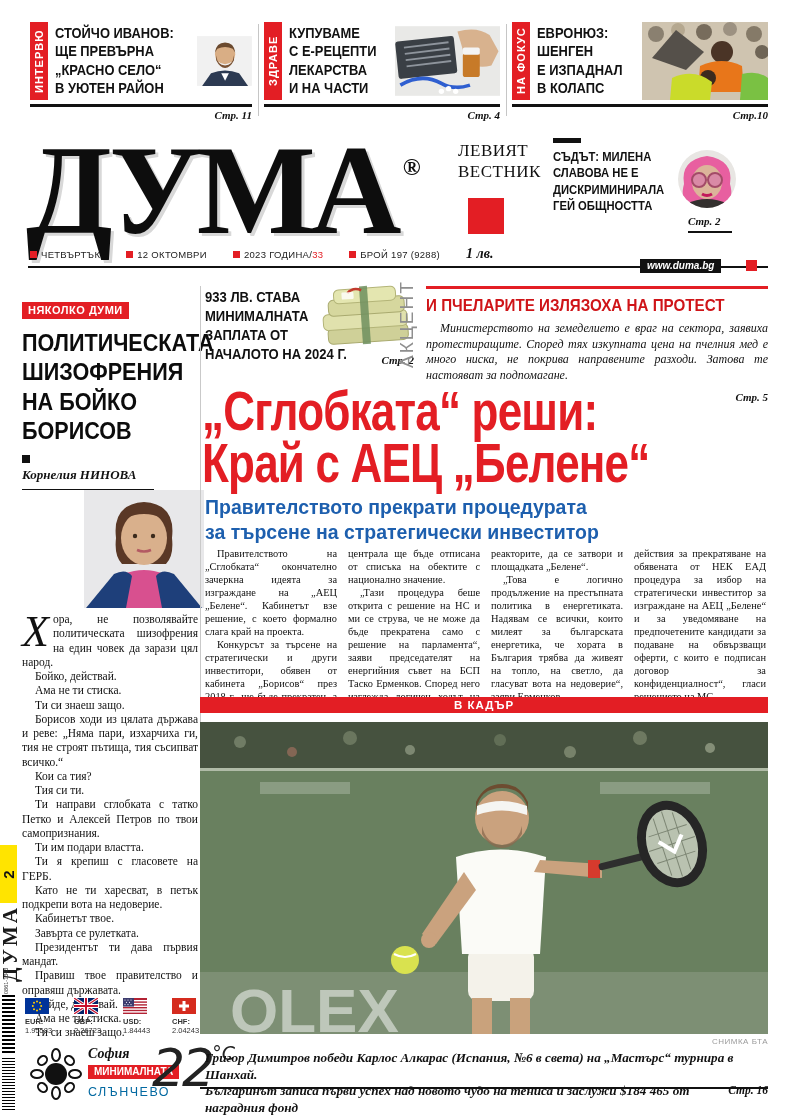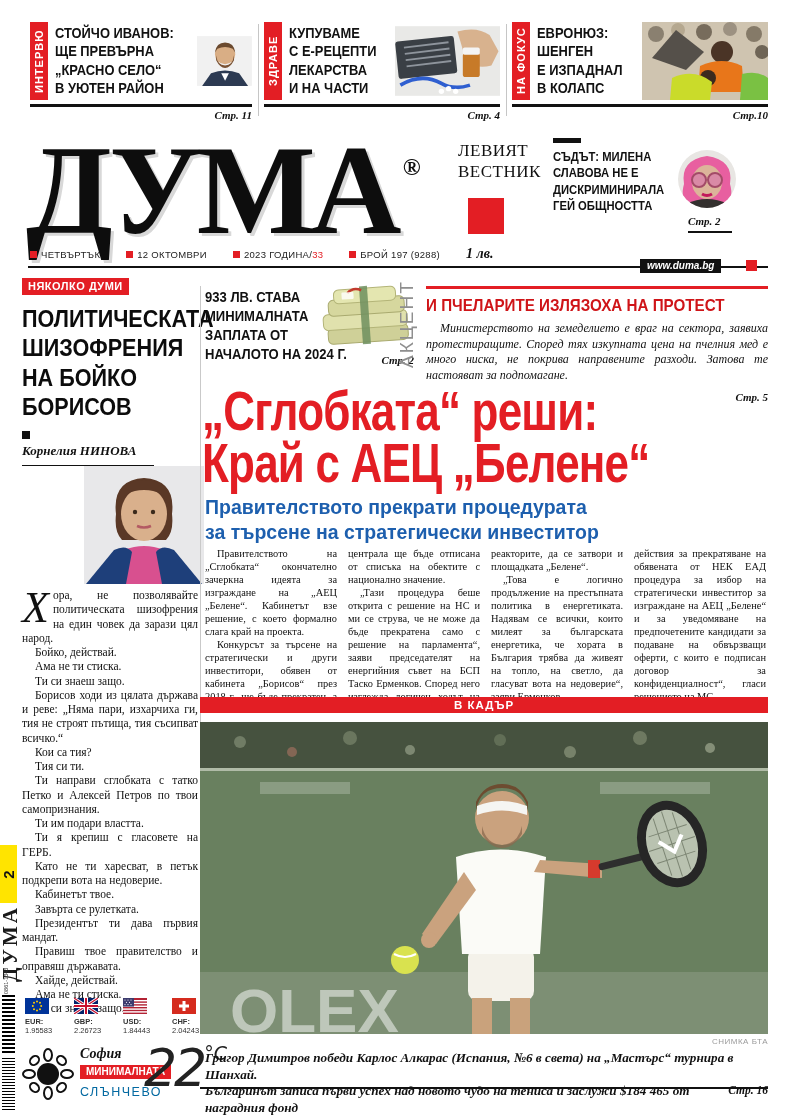--- a/index.html
+++ b/index.html
@@ -58,21 +58,21 @@
   .dateline .item { display:flex; align-items:center; gap:4px; }
   .rsq { width:7px; height:7px; background:#e31e24; display:inline-block; }
   .red { color:#e31e24; }
   .mast-rule { position:absolute; left:28px; top:266px; width:740px; height:2px; background:#111; }
   .site { position:absolute; left:640px; top:259px; background:#111; color:#fff;
     font-family:"Liberation Sans",sans-serif; font-weight:bold; font-style:italic; font-size:10px;
     padding:1px 7px 2px; }
   .site-sq { position:absolute; left:746px; top:260px; width:11px; height:11px; background:#e31e24; }
 
   
-  .op-col { position:absolute; left:22px; top:276px; width:176px; }
+  .op-col { position:absolute; left:22px; top:300px; width:176px; }
   .kicker { display:inline-block; background:#e31e24; color:#fff;
     font-family:"Liberation Sans",sans-serif; font-weight:bold; font-size:11px;
     padding:2px 6px 3px; letter-spacing:.5px; }
   .op-title { margin-top:9px; }
   .op-title div {
     font-family:"Liberation Sans",sans-serif; font-weight:bold; font-size:24px; line-height:1.22;
     white-space:nowrap; transform:scaleX(.9); transform-origin:0 0; color:#0c0c0c;
   }
   .op-bullet { width:8px; height:8px; background:#111; margin:10px 0 4px; }
   .op-author { font-size:13px; font-style:italic; font-weight:bold; }
@@ -83,21 +83,21 @@
   .op-body p { margin:0; }
   .op-body p.ind { text-indent:13px; }
   .dropcap { float:left; font-size:44px; line-height:.82; font-style:italic; padding:2px 4px 0 0; font-weight:normal; }
   .col-sep { position:absolute; left:200px; top:286px; width:1px; height:728px; background:#c9c9c9; }
 
   
   .currencies { position:absolute; left:25px; top:998px; display:flex; gap:21px; }
   .cur { width:28px; font-family:"Liberation Sans",sans-serif; font-size:7.5px; color:#333; }
   .cur svg { display:block; margin-bottom:3px; }
   .cur .code { font-weight:bold; }
-  .weather { position:absolute; left:22px; top:1044px; width:176px; height:66px; }
+  .weather { position:absolute; left:30px; top:1044px; width:176px; height:66px; }
   .w-city { position:absolute; left:58px; top:2px; font-size:14px; font-weight:bold; font-style:italic; }
   .w-max { position:absolute; left:58px; top:21px; background:#e31e24; color:#fff;
     font-family:"Liberation Sans",sans-serif; font-weight:bold; font-size:10px; padding:1px 6px 2px; }
   .w-cond { position:absolute; left:58px; top:41px; font-family:"Liberation Sans",sans-serif;
     font-size:12.5px; color:#0369a1; letter-spacing:1.5px; }
   .w-temp { position:absolute; left:122px; top:-6px; font-family:"DejaVu Sans",sans-serif;
     font-weight:200; font-size:52px; letter-spacing:-3px; color:#222;font-style:italic; }
   .w-unit { font-size:19px; vertical-align:26px; letter-spacing:0; }
 
   

